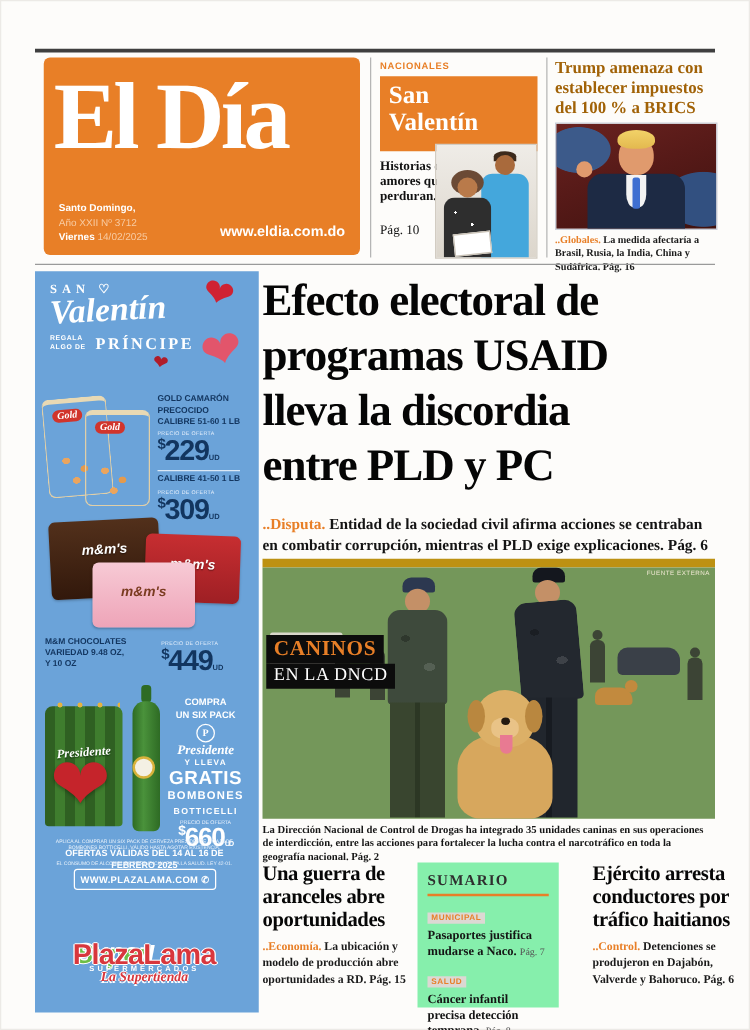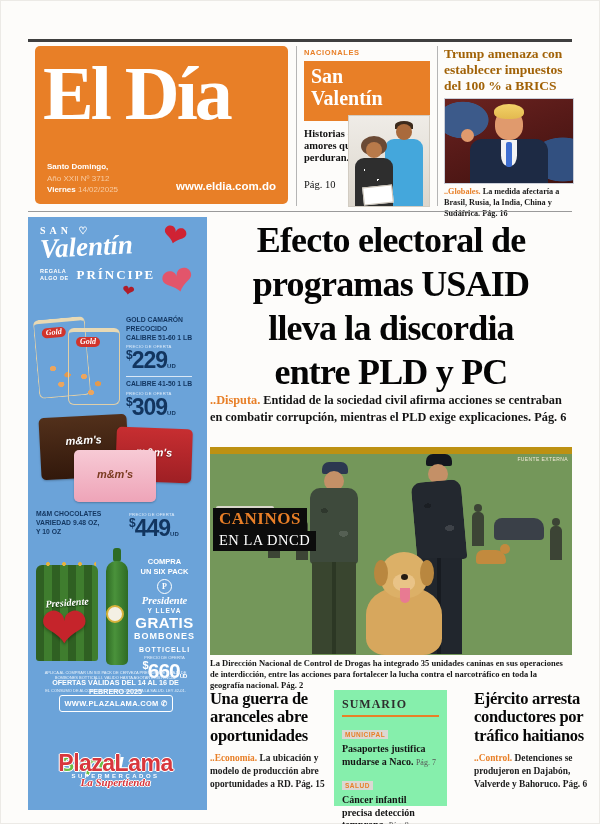--- a/index.html
+++ b/index.html
@@ -59,22 +59,22 @@
   .t-body{position:absolute;left:25px;top:40px;width:78px;height:44px;background:#1d2a44;border-radius:12px 12px 0 0;}
   .t-shirt{position:absolute;left:56px;top:41px;width:16px;height:26px;background:#f3f3f3;border-radius:0 0 40% 40%;}
   .t-tie{position:absolute;left:61px;top:43px;width:6px;height:25px;background:#3f6fd1;border-radius:2px;}
   .t-fist{position:absolute;left:16px;top:30px;width:13px;height:13px;background:#e09a6d;border-radius:50%;}
   #trump-caption{position:absolute;left:0;top:140px;width:128px;font-family:"Liberation Serif",serif;
       font-size:8.2px;font-weight:bold;line-height:1.35;color:#1b1b1b;}
   .kick{color:#E87F27;font-weight:bold;}
 
   
   #lead-headline{left:210px;top:219px;width:362px;font-family:"Liberation Serif",serif;font-weight:bold;
-      font-size:36px;letter-spacing:-.8px;line-height:1.22;color:#050505;text-align:center;}
-  #lead-deck{left:210px;top:392px;width:362px;font-family:"Liberation Serif",serif;font-weight:bold;
+      font-size:36px;letter-spacing:-.8px;line-height:1.22;color:#050505;}
+  #lead-deck{left:210px;top:411px;width:362px;font-family:"Liberation Serif",serif;font-weight:bold;
       font-size:12.3px;line-height:1.4;color:#141414;}
 
   
   #main-photo{left:210px;top:447px;width:362px;height:208px;}
   #gold-bar{position:absolute;left:0;top:0;width:362px;height:7px;background:#bd9112;}
   #photo-canvas{position:absolute;left:0;top:7px;width:362px;height:201px;overflow:hidden;
       background:radial-gradient(70px 45px at 82% 12%,#e9efdd 0 55%,transparent 60%),
                  radial-gradient(60px 40px at 30% 8%,#d7e2c8 0 50%,transparent 55%),
                  linear-gradient(180deg,#64855０ 0%,#5f814b 16%,#74975a 38%,#86a963 58%,#93b46e 78%,#9cba74 100%);
       background-color:#74975a;}

